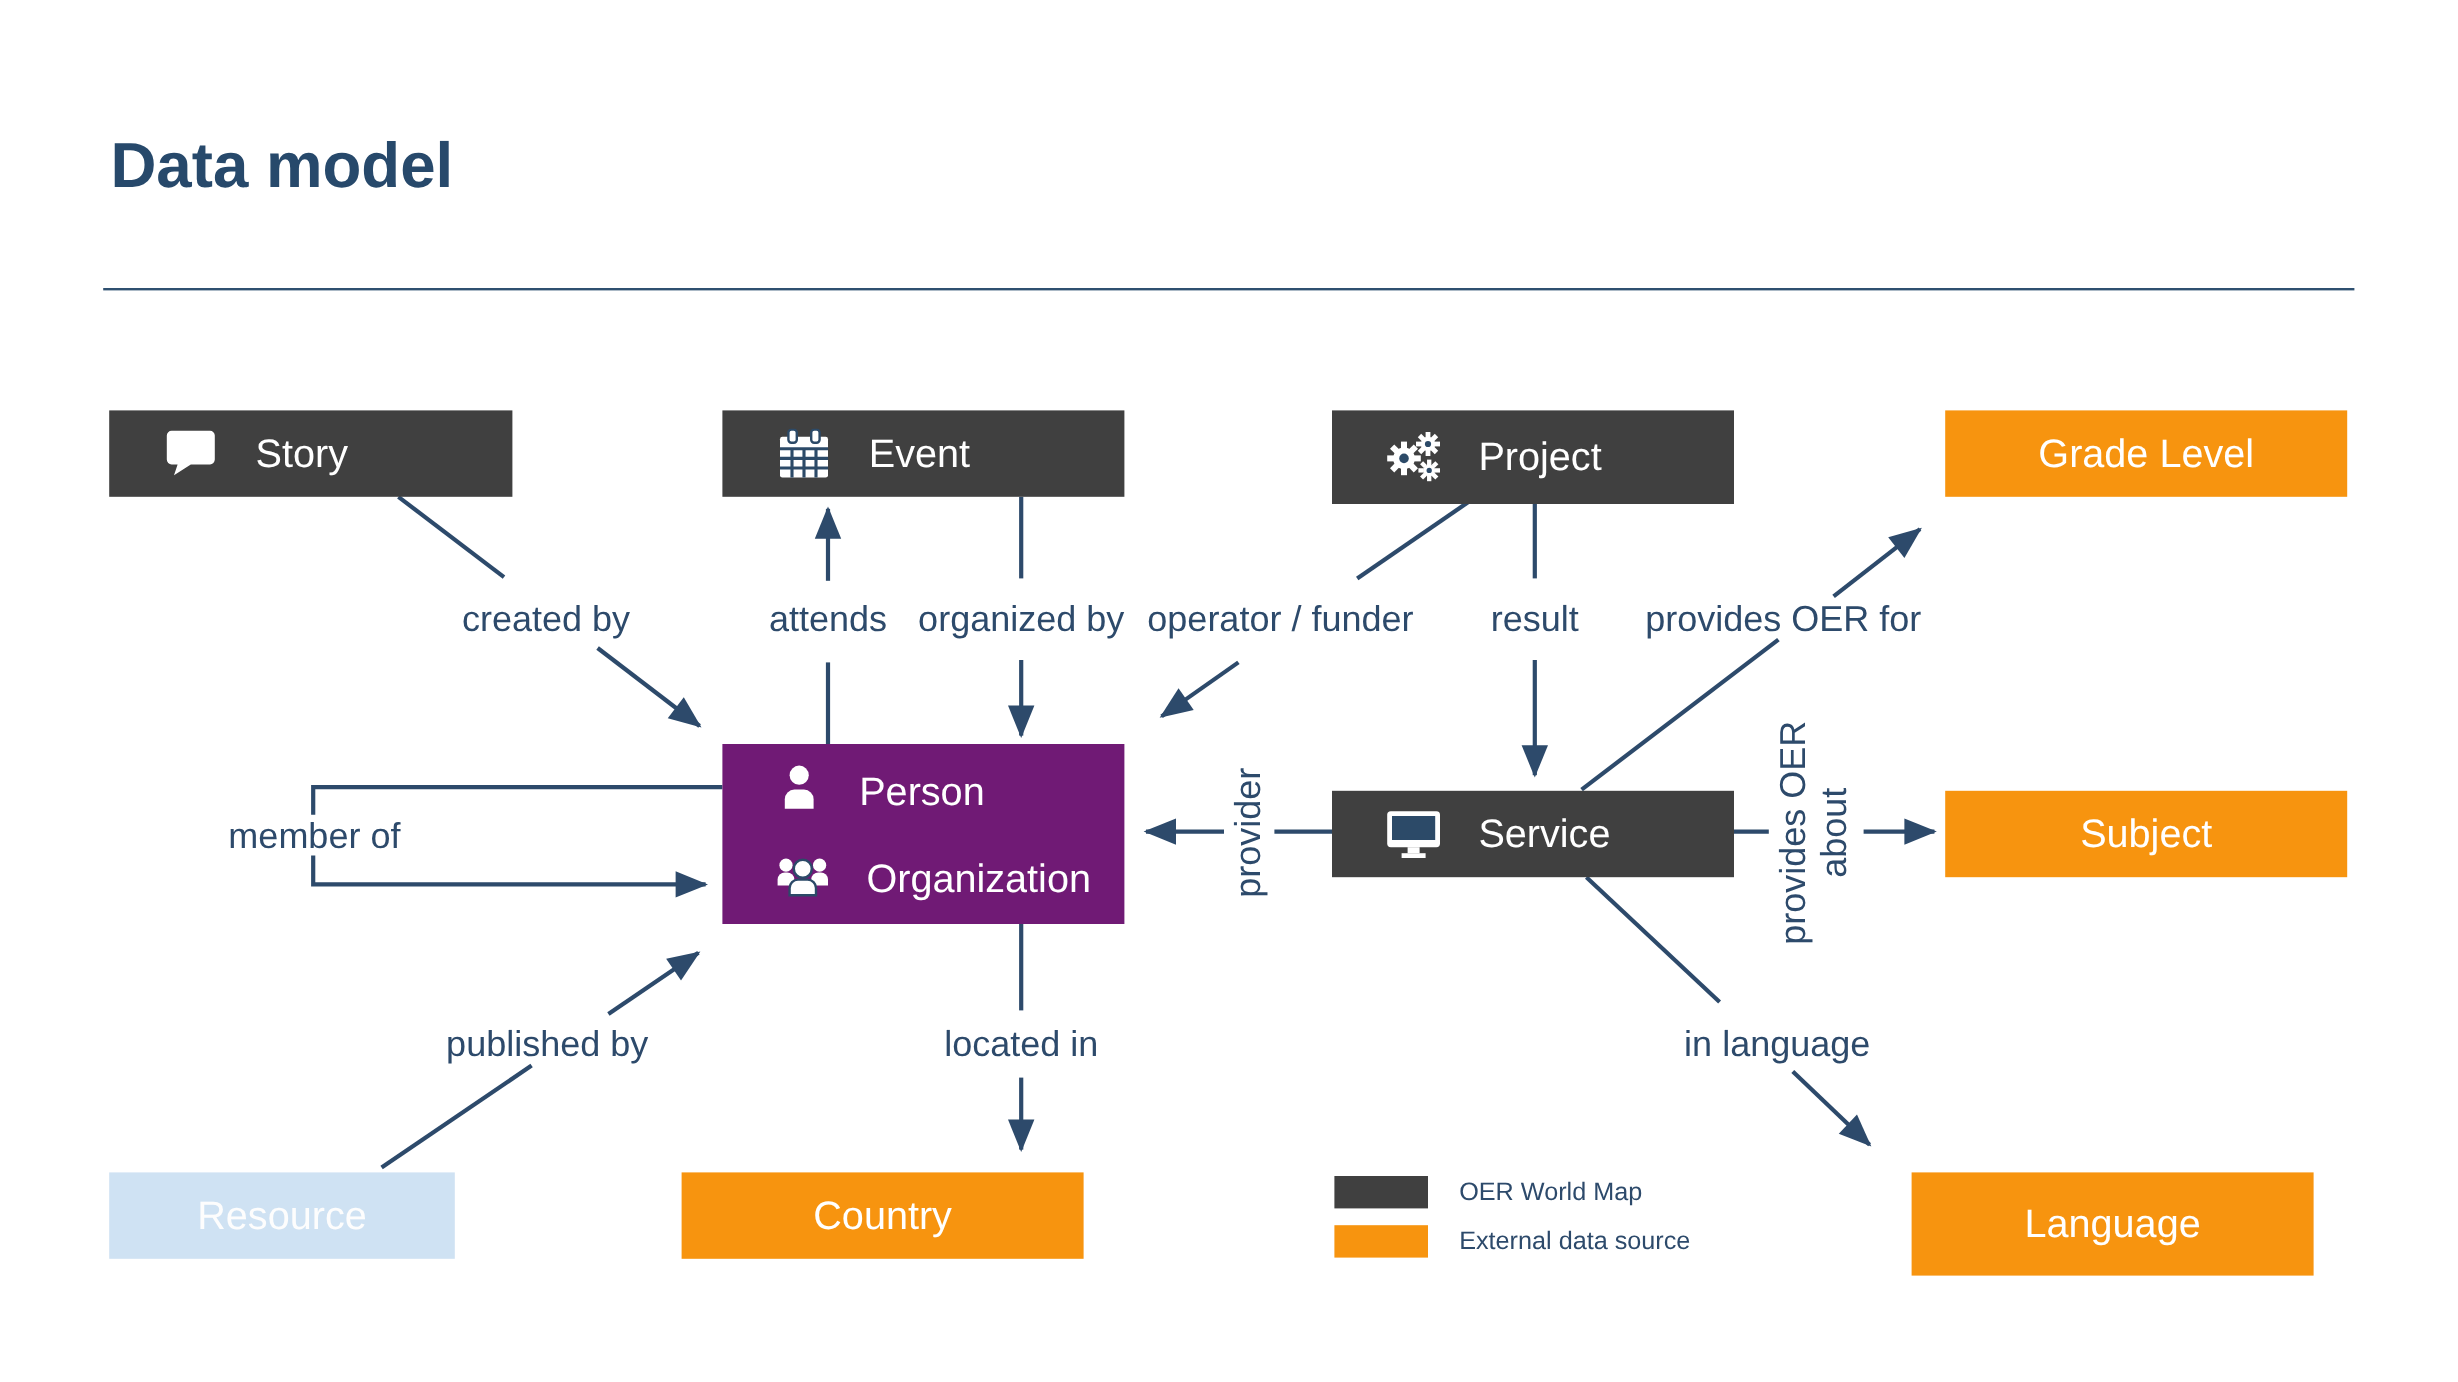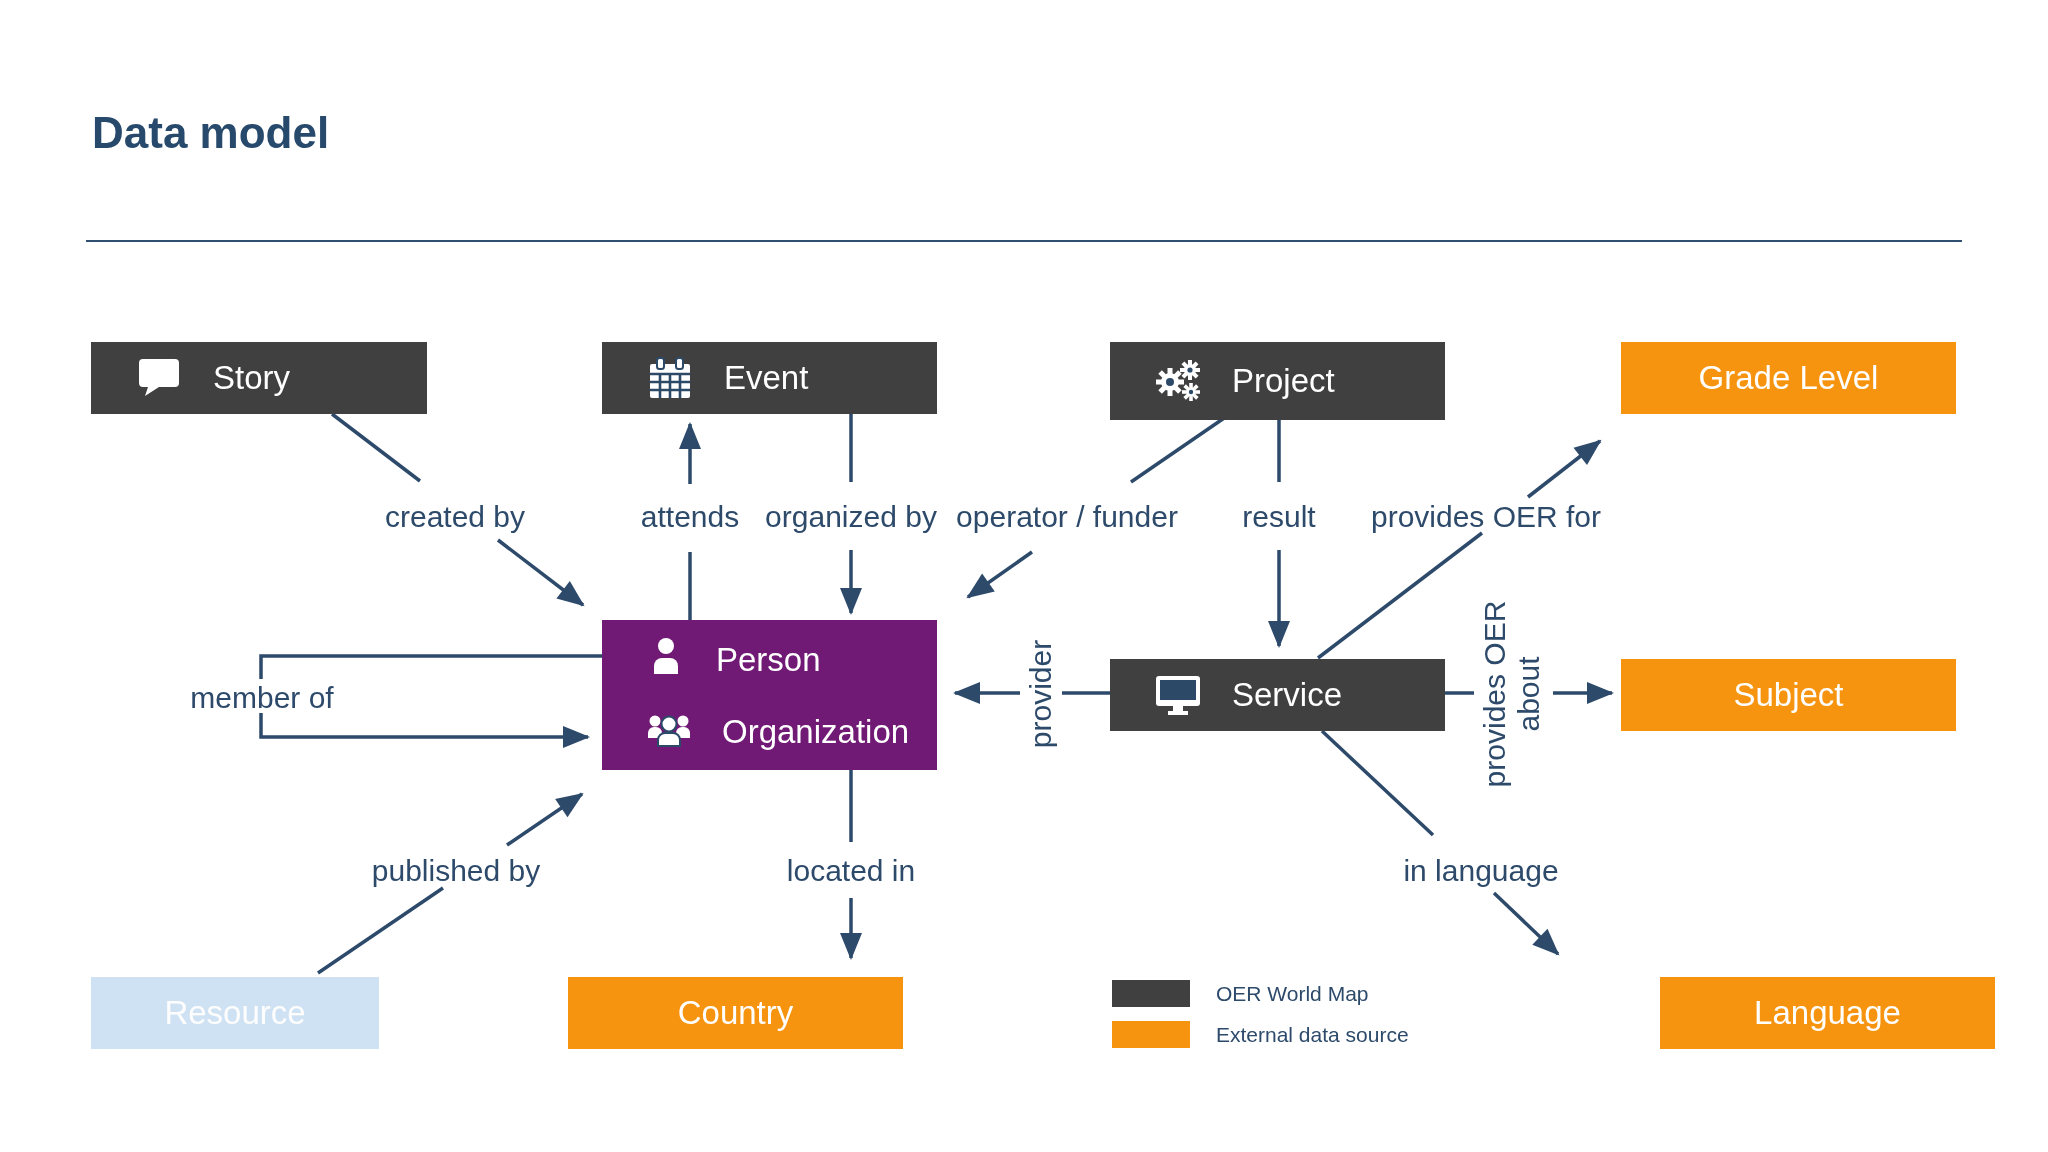--- a/index.html
+++ b/index.html
@@ -1,18 +1,18 @@
 <!DOCTYPE html>
 <html><head>
 <meta charset="utf-8">
 <style>
   html,body{margin:0;padding:0;background:#fff;}
   .canvas{position:relative;width:2048px;height:1152px;background:#ffffff;overflow:hidden;
           font-family:"Liberation Sans",sans-serif;}
-  .page-title{position:absolute;left:92px;top:108px;font-size:44px;font-weight:700;color:#27496B;letter-spacing:0;}
+  .page-title{position:absolute;left:92px;top:108px;font-size:53px;font-weight:700;color:#27496B;letter-spacing:0;}
   .divider{position:absolute;left:86px;top:240px;width:1876px;height:2px;background:#2F5070;}
   svg.edges{position:absolute;left:0;top:0;z-index:1;}
   .node{position:absolute;display:flex;align-items:center;color:#fff;font-size:33px;z-index:2;box-sizing:border-box;}
   .navy{background:#404040;}
   .orange{background:#F7940F;}
   .lightblue{background:#CFE2F3;color:#fdfdfd;}
   .center{justify-content:center;}
   .lefty{padding-left:44px;gap:30px;}
   .node .icon{display:flex;align-items:center;justify-content:center;width:48px;flex:0 0 auto;}
   .dualnode{position:absolute;left:602px;top:620px;width:335px;height:150px;background:#701a75;z-index:2;}
@@ -208,21 +208,21 @@
   </div>
 
   <div class="node lightblue center" style="left:91px;top:977px;width:288px;height:72px;">
     <span>Resource</span>
   </div>
 
   <div class="node orange center" style="left:568px;top:977px;width:335px;height:72px;">
     <span>Country</span>
   </div>
 
-  <div class="node orange center" style="left:1660px;top:977px;width:335px;height:72px;">
+  <div class="node orange center" style="left:1593px;top:977px;width:335px;height:86px;">
     <span>Language</span>
   </div>
 
   <div class="edge-label" style="left:455px;top:517px;">created by</div>
   <div class="edge-label" style="left:690px;top:517px;">attends</div>
   <div class="edge-label" style="left:851px;top:517px;">organized by</div>
   <div class="edge-label" style="left:1067px;top:517px;">operator / funder</div>
   <div class="edge-label" style="left:1279px;top:517px;">result</div>
   <div class="edge-label" style="left:1486px;top:517px;">provides OER for</div>
   <div class="edge-label" style="left:262px;top:698px;">member of</div>

